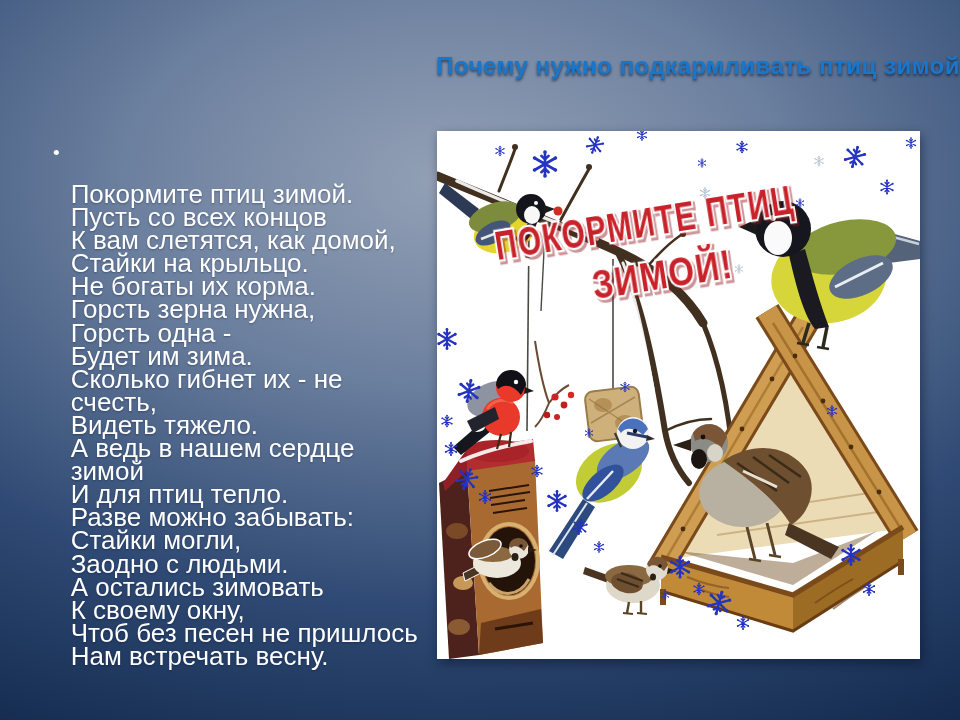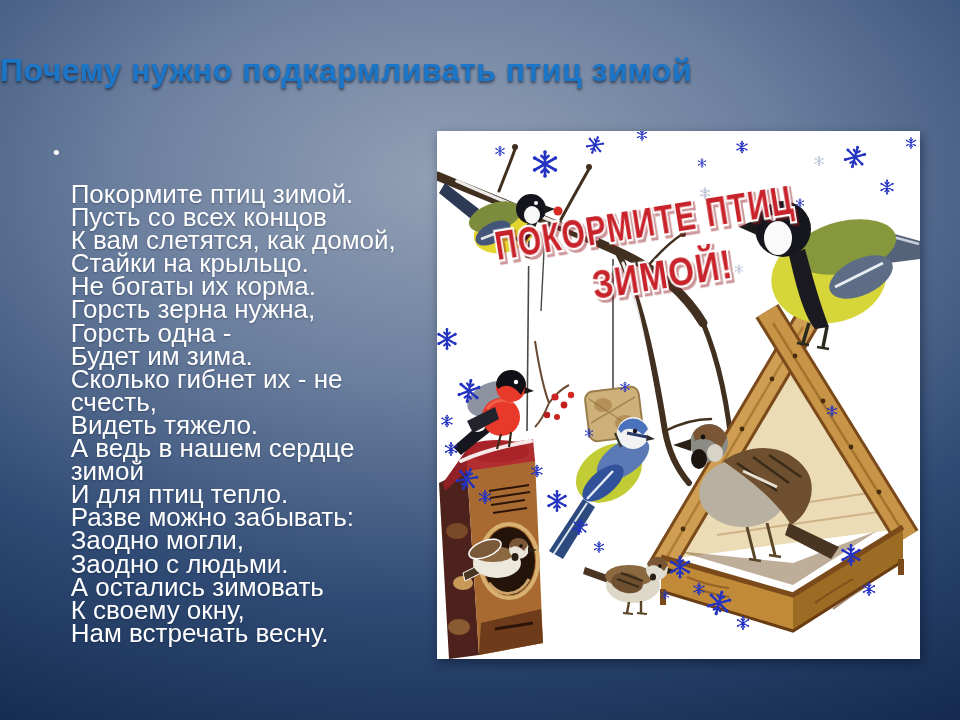--- a/index.html
+++ b/index.html
@@ -3,22 +3,22 @@
 <meta charset="utf-8">
 <style>
   html,body{margin:0;padding:0;}
   body{width:960px;height:720px;overflow:hidden;font-family:"Liberation Sans",sans-serif;}
   .slide{
     position:relative;width:960px;height:720px;overflow:hidden;
     background:radial-gradient(ellipse 115% 95% at 47% 25%,
       var(--bg-center,#94a1b6) 0%, #6b7f9e 30%, #2f4a74 62%, var(--bg-edge,#0c2143) 100%);
   }
   .slide-title{
-    position:absolute;top:52px;left:0;width:100%;text-align:left;
-    font-size:32px;font-weight:bold;letter-spacing:.5px;
+    position:absolute;top:52px;left:0;width:100%;text-align:right;
+    font-size:24px;font-weight:bold;letter-spacing:.5px;
     color:var(--title-color,#1b76c8);
     text-shadow:0 2px 3px rgba(8,18,42,.65);
   }
   .poem{
     position:absolute;left:53px;top:142px;width:380px;display:flex;align-items:flex-start;
     color:var(--poem-color,#fff);
   }
   .poem .bullet{font-size:19px;line-height:23.1px;margin-right:11px;margin-top:-1px;}
   .poem-lines{font-size:26px;line-height:23.1px;text-shadow:0 1px 2px rgba(10,20,45,.35);margin-top:41px;}
   .poster{
@@ -52,24 +52,25 @@
         <div>Стайки на крыльцо.</div>
         <div>Не богаты их корма.</div>
         <div>Горсть зерна нужна,</div>
         <div>Горсть одна -</div>
         <div>Будет им зима.</div>
         <div>Сколько гибнет их - не счесть,</div>
         <div>Видеть тяжело.</div>
         <div>А ведь в нашем сердце зимой</div>
         <div>И для птиц тепло.</div>
         <div>Разве можно забывать:</div>
-        <div>Заодно могли,</div>
+        <div>Стайки могли,</div>
         <div>Заодно с людьми.</div>
         <div>А остались зимовать</div>
         <div>К своему окну,</div>
+        <div>Чтоб без песен не пришлось</div>
         <div>Нам встречать весну.</div>
       </div>
   </div>
 
   <div class="poster">
     <svg viewBox="0 0 483 528">
 
       <defs>
         <g id="sf-shape" stroke-width="2.2" stroke-linecap="round">
           <path d="M0,-10 L0,10 M-8.7,-5 L8.7,5 M-8.7,5 L8.7,-5" fill="none"></path>

